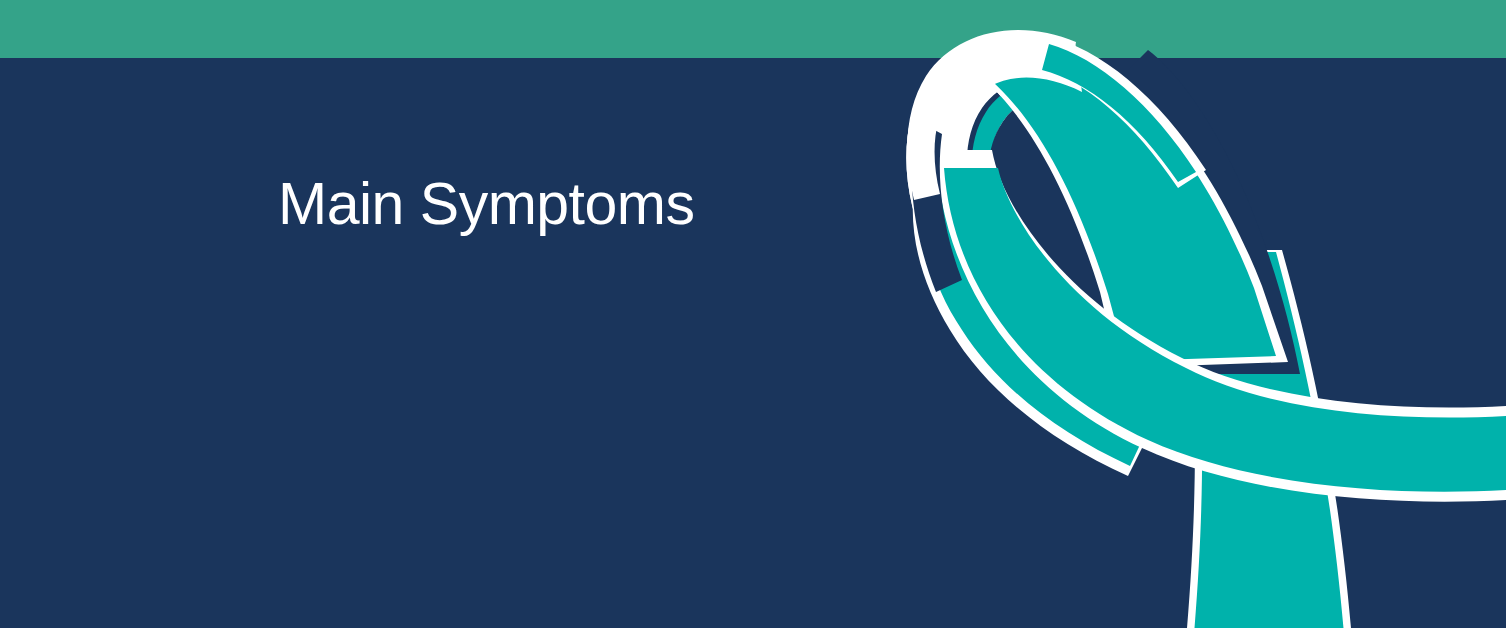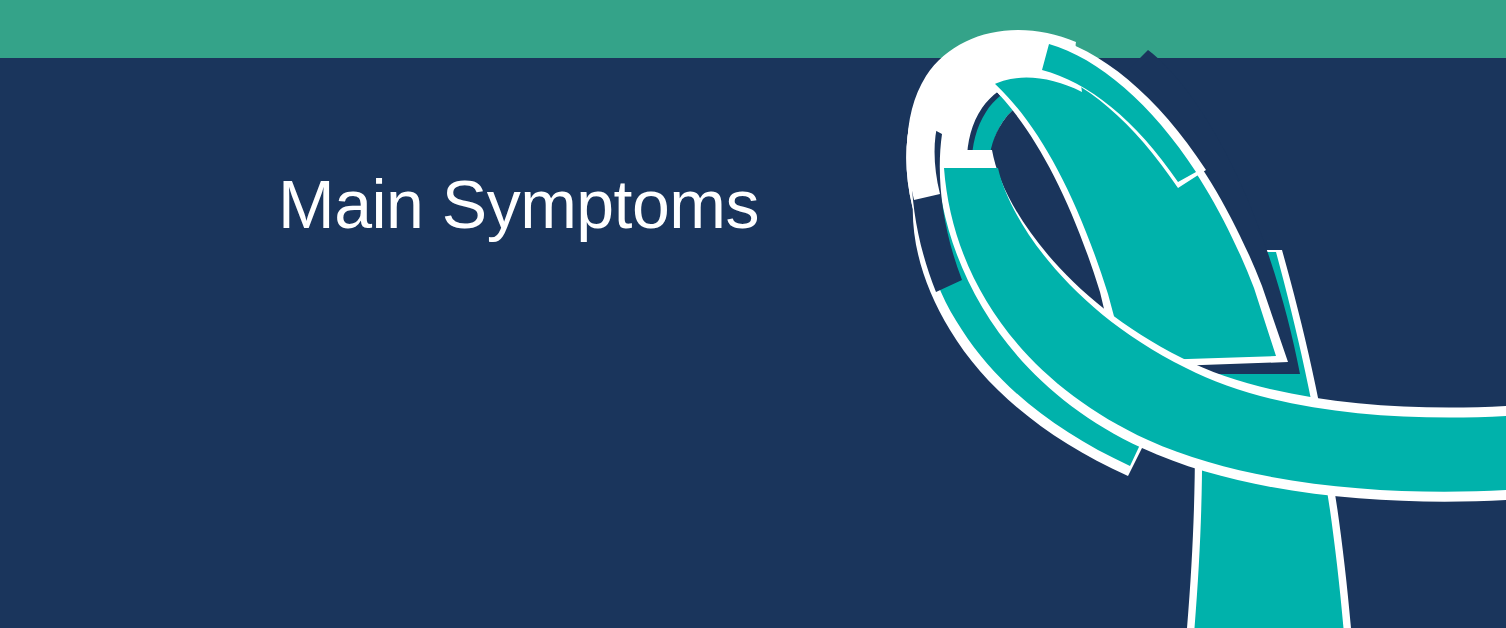--- a/index.html
+++ b/index.html
@@ -44,21 +44,21 @@
     left: 278px;
     top: 150px;
     width: 700px;
     height: 110px;
     display: flex;
     align-items: center;
   }
   #page-title {
     margin: 0;
     color: #ffffff;
-    font-size: 68px;
+    font-size: 59px;
     font-weight: 400;
     line-height: 1.05;
     letter-spacing: -0.5px;
     white-space: nowrap;
   }
 </style>
 </head>
 <body>
 
 <div id="banner">

